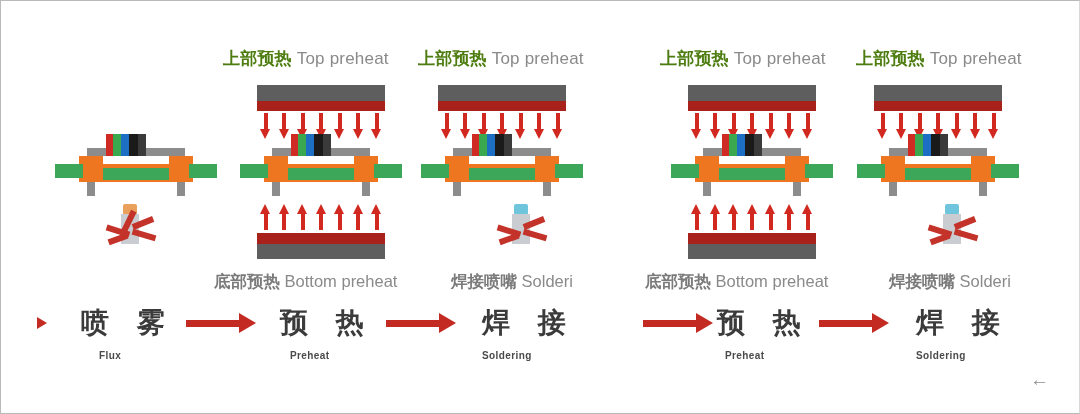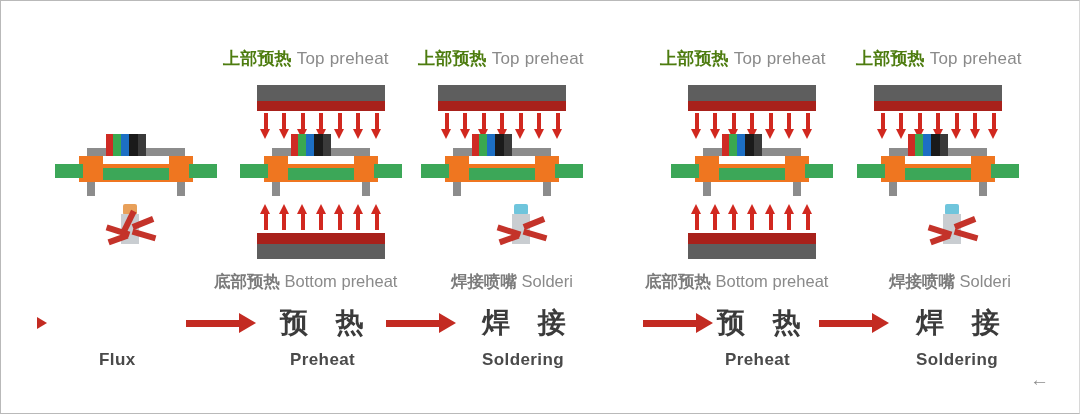--- a/index.html
+++ b/index.html
@@ -53,21 +53,21 @@
     white-space: nowrap;
     font-size: 28px;
     font-weight: 700;
     color: #3b3b3b;
     letter-spacing: 10px;
     line-height: 1;
   }
   .stage-en {
     position: absolute;
     white-space: nowrap;
-    font-size: 17px;
+    font-size: 10px;
     font-weight: 700;
     color: #4a4a4a;
     letter-spacing: .4px;
     line-height: 1;
   }
 
   
   .flow-arrow { position: absolute; }
   .flow-arrow .shaft {
     position: absolute;
@@ -493,20 +493,21 @@
     <span class="cn">底部预热</span>
     <span class="en">Bottom preheat</span>
   </div>
   <div class="botcaption" style="left:888px; top:272px;">
     <span class="cn">焊接喷嘴</span>
     <span class="en">Solderi</span>
   </div>
 
   <div class="tiny-tri" style="left:36px; top:316px;"></div>
 
+  <div class="stage-cn" style="left:80px;  top:308px;">喷 雾</div>
   <div class="stage-en" style="left:98px;  top:350px;">Flux</div>
 
   <div class="flow-arrow" style="left:185px; top:312px; width:70px; height:20px;">
     <div class="shaft" style="width:55px;"></div>
     <div class="head" style="left:53px;"></div>
   </div>
 
   <div class="stage-cn" style="left:279px; top:308px;">预 热</div>
   <div class="stage-en" style="left:289px; top:350px;">Preheat</div>
 

